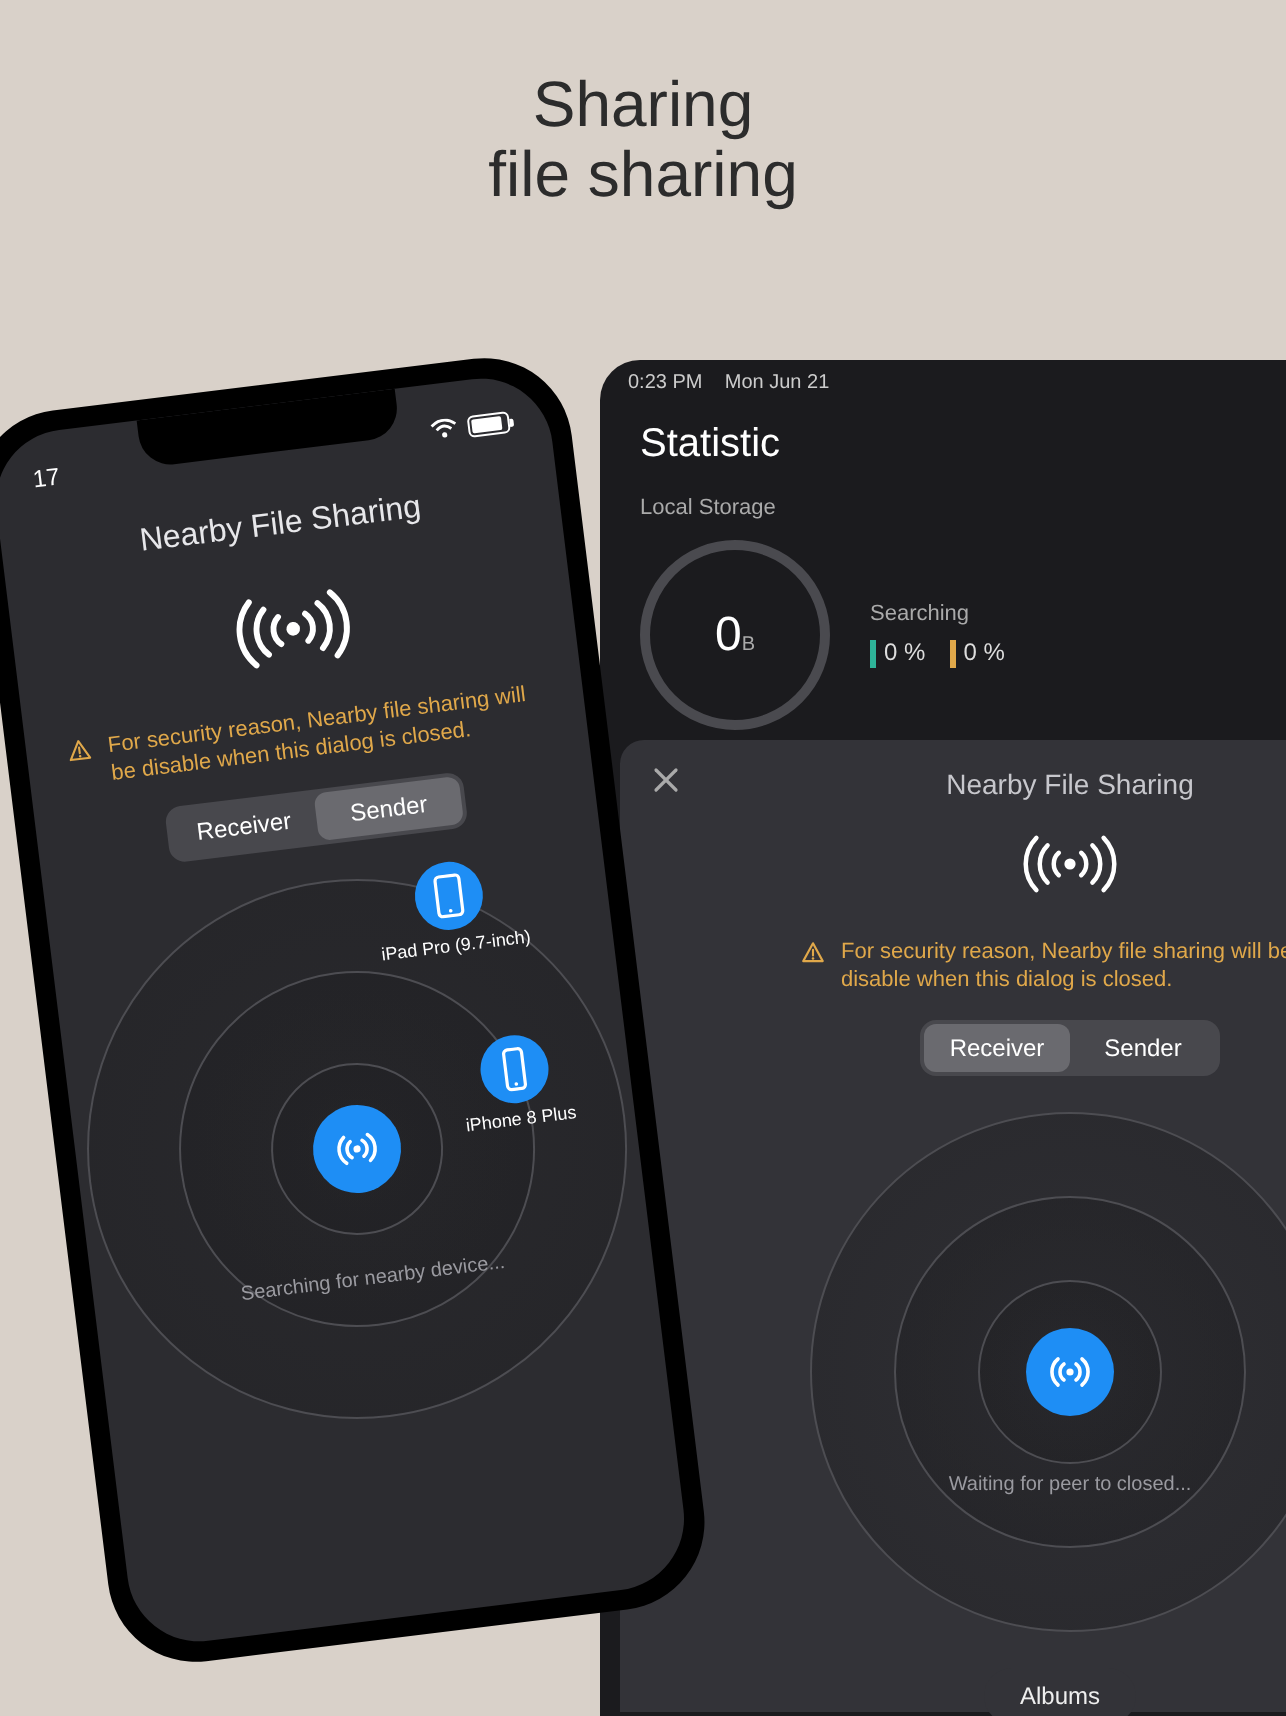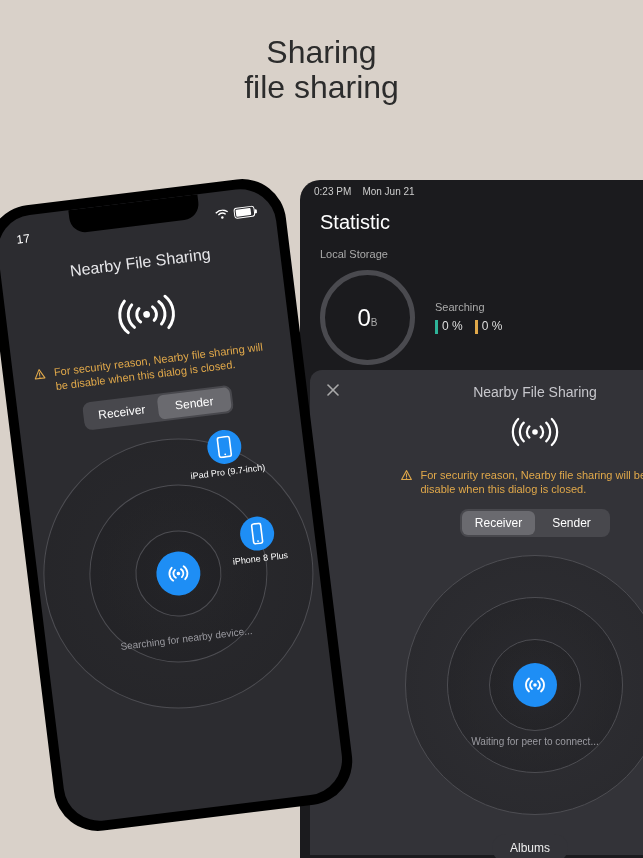--- a/index.html
+++ b/index.html
@@ -260,21 +260,21 @@
         <svg width="24" height="24" viewBox="0 0 24 24">
           <g stroke="#fff" stroke-width="1.8" fill="none" stroke-linecap="round">
             <path d="M9 8 A5 5 0 0 0 9 16"></path>
             <path d="M6 5.5 A8.5 8.5 0 0 0 6 18.5"></path>
             <path d="M15 8 A5 5 0 0 1 15 16"></path>
             <path d="M18 5.5 A8.5 8.5 0 0 1 18 18.5"></path>
           </g>
           <circle cx="12" cy="12" r="1.8" fill="#fff"></circle>
         </svg>
       </div>
-      <div class="status-text">Waiting for peer to connect...</div>
+      <div class="status-text">Waiting for peer to closed...</div>
     </div>
   </div>
 
   <div class="bottom-bar">
     <div class="album-btn">Albums</div>
   </div>
 
 </div>
 
 <div class="iphone">

